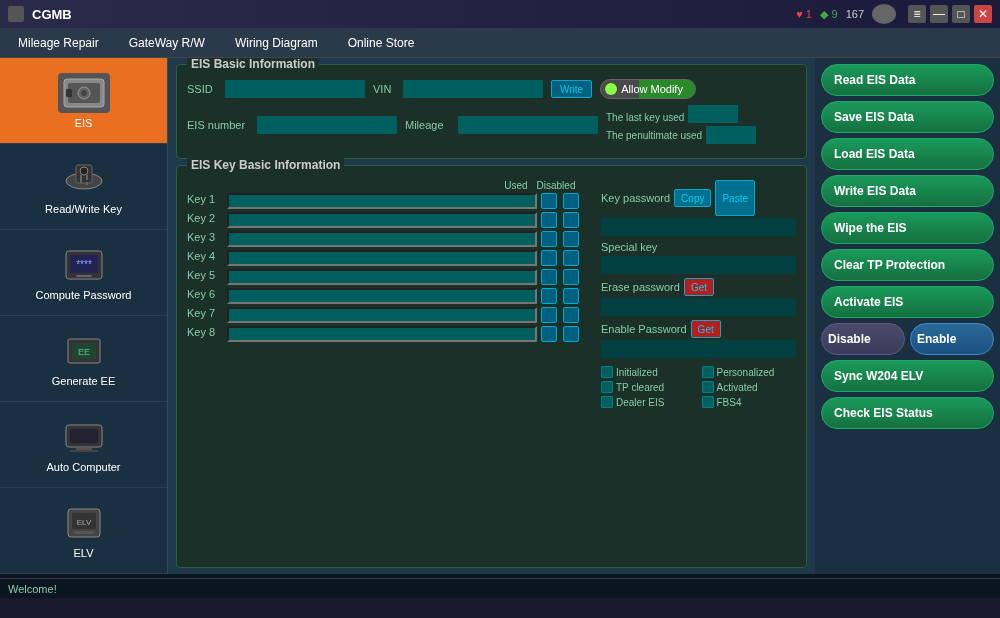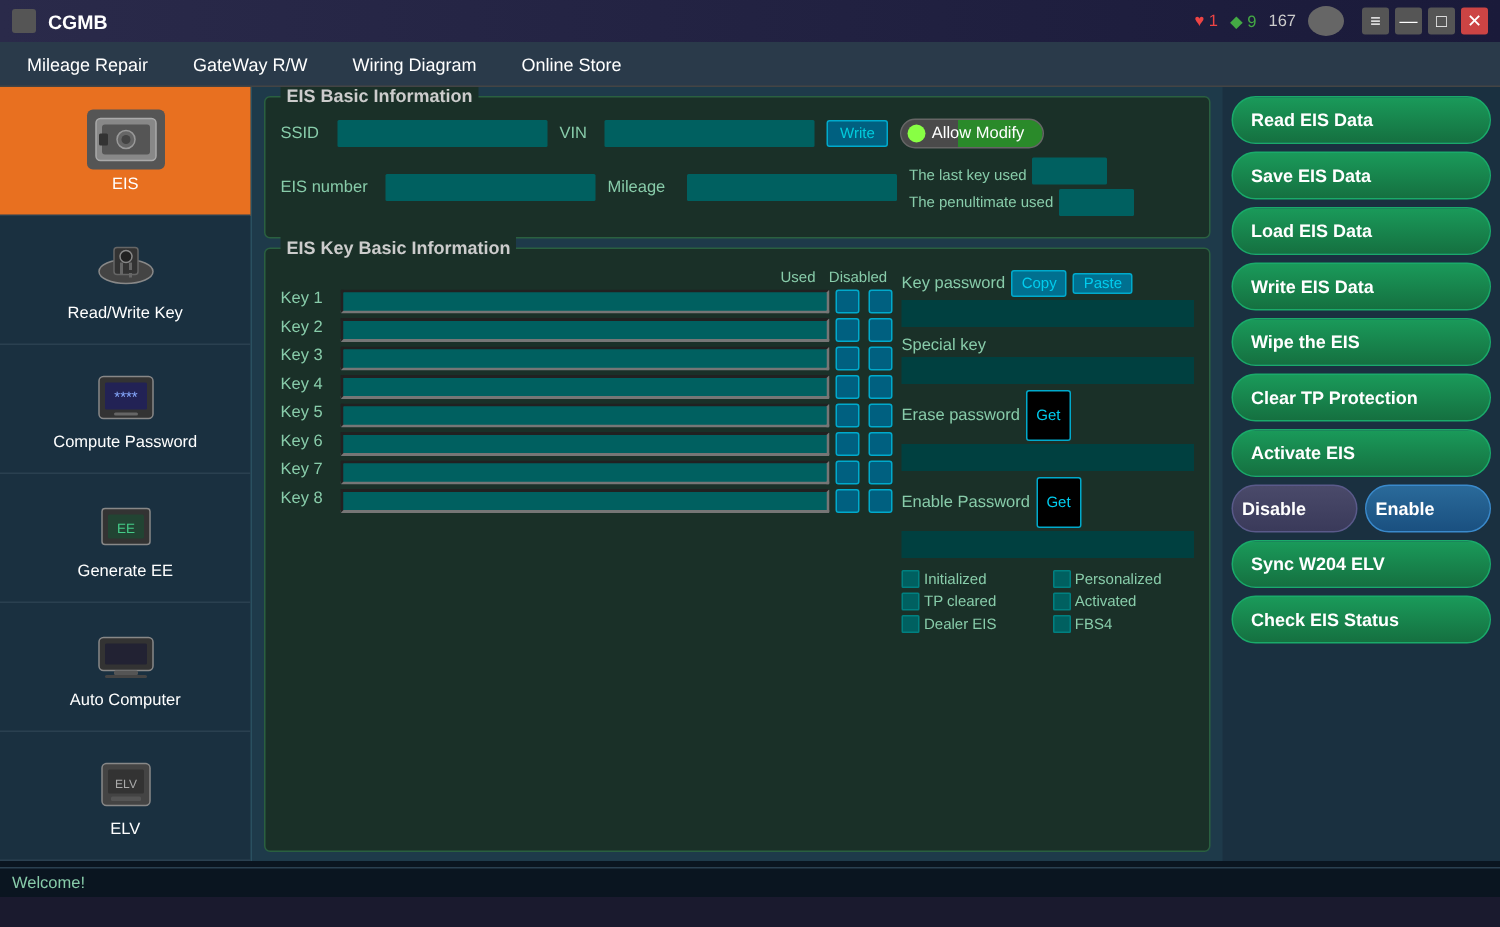--- a/index.html
+++ b/index.html
@@ -97,22 +97,22 @@
       position: absolute; left: 4px;
     }
     .key-row { display: flex; align-items: flex-start; gap: 4px; margin-bottom: 3px; }
     .key-name { color: #88ccaa; font-size: 11px; min-width: 36px; }
     .key-bar { background: #006060; height: 16px; flex: 1; border-radius: 1px; }
     .key-checkbox {
       width: 16px; height: 16px; background: #006080; border: 1px solid #00aacc;
       border-radius: 2px; display: flex; align-items: center; justify-content: center;
     }
     .copy-btn { background: #007090; color: #00ccee; border: 1px solid #00aacc; padding: 1px 6px; font-size: 10px; cursor: pointer; border-radius: 2px; height: 18px; }
-    .paste-btn { background: #007090; color: #00ccee; border: 1px solid #00aacc; padding: 1px 6px; font-size: 10px; cursor: pointer; border-radius: 2px; height: 14px; }
-    .get-btn { background: #000000; color: #00ccee; border: 1px solid #00aacc; padding: 1px 6px; font-size: 10px; cursor: pointer; border-radius: 2px; height: 34px; }
+    .paste-btn { background: #007090; color: #00ccee; border: 1px solid #00aacc; padding: 1px 6px; font-size: 10px; cursor: pointer; border-radius: 2px; height: 36px; }
+    .get-btn { background: #b91c1c; color: #00ccee; border: 1px solid #00aacc; padding: 1px 6px; font-size: 10px; cursor: pointer; border-radius: 2px; height: 18px; }
 
     
     .status-grid { display: grid; grid-template-columns: 1fr 1fr; gap: 3px 6px; margin-top: 4px; }
     .status-item { display: flex; align-items: center; gap: 3px; font-size: 10px; color: #88ccaa; }
     .status-box { width: 12px; height: 12px; background: #006060; border: 1px solid #008080; border-radius: 1px; }
 
     
     .right-buttons {
       width: 185px; display: flex; flex-direction: column; gap: 5px;
       padding: 6px 6px; background: #1a3040;
@@ -279,21 +279,21 @@
           <div style="display:flex;align-items:center;gap:4px;">
             <span style="color:#88ccaa;font-size:10px;">The penultimate used</span>
             <input type="text" class="text-input tiny" value="" style="">
           </div>
         </div>
       </div>
     </div>
 
     <div class="panel-header" style="flex:1;display:flex;flex-direction:column;">
       <div class="panel-legend">EIS Key Basic Information</div>
-      <div style="display:flex;gap:4px;flex:1;">
+      <div style="display:flex;gap:20px;flex:1;">
 
         <div style="flex:1;">
 
           <div style="display:flex;align-items:center;margin-bottom:2px;padding-left:40px;">
             <div style="flex:1;"></div>
             <span style="color:#88ccaa;font-size:10px;width:30px;text-align:center;">Used</span>
             <span style="color:#88ccaa;font-size:10px;width:50px;text-align:center;">Disabled</span>
           </div>
 
           <div id="key-rows-container">

